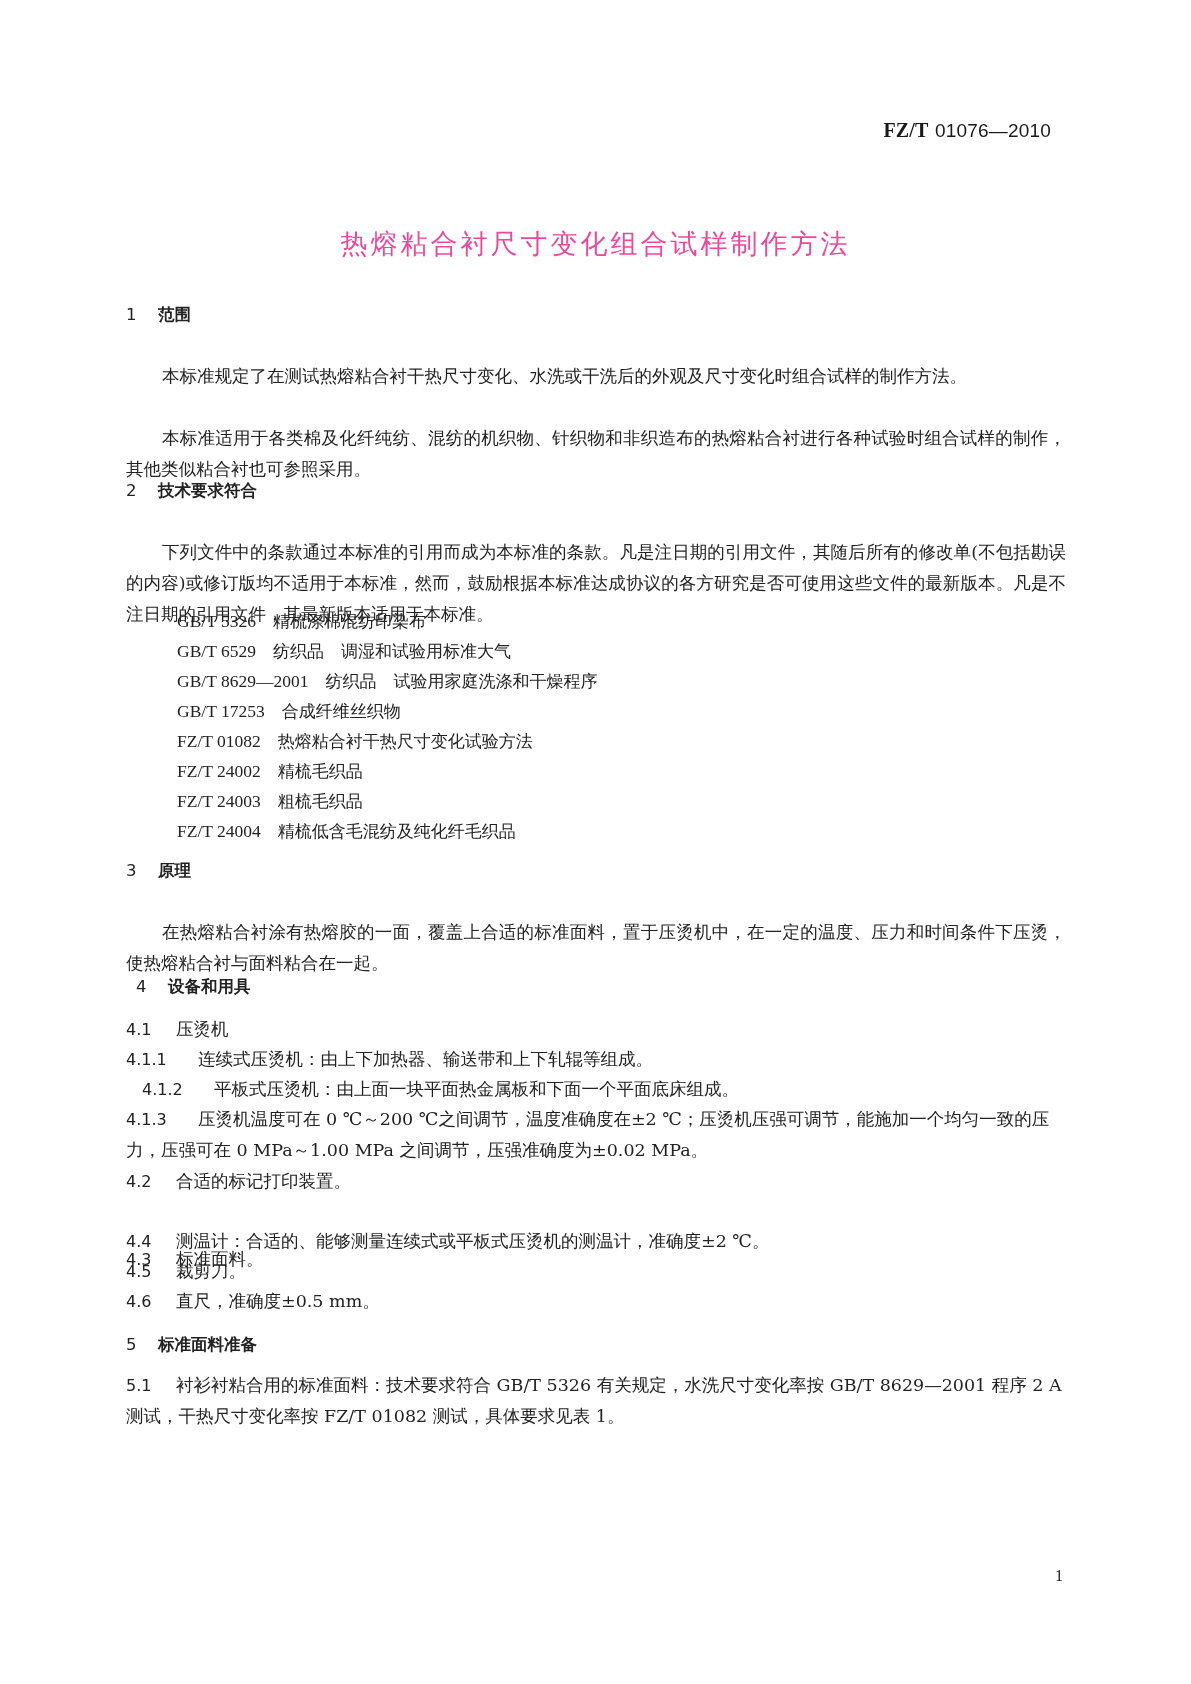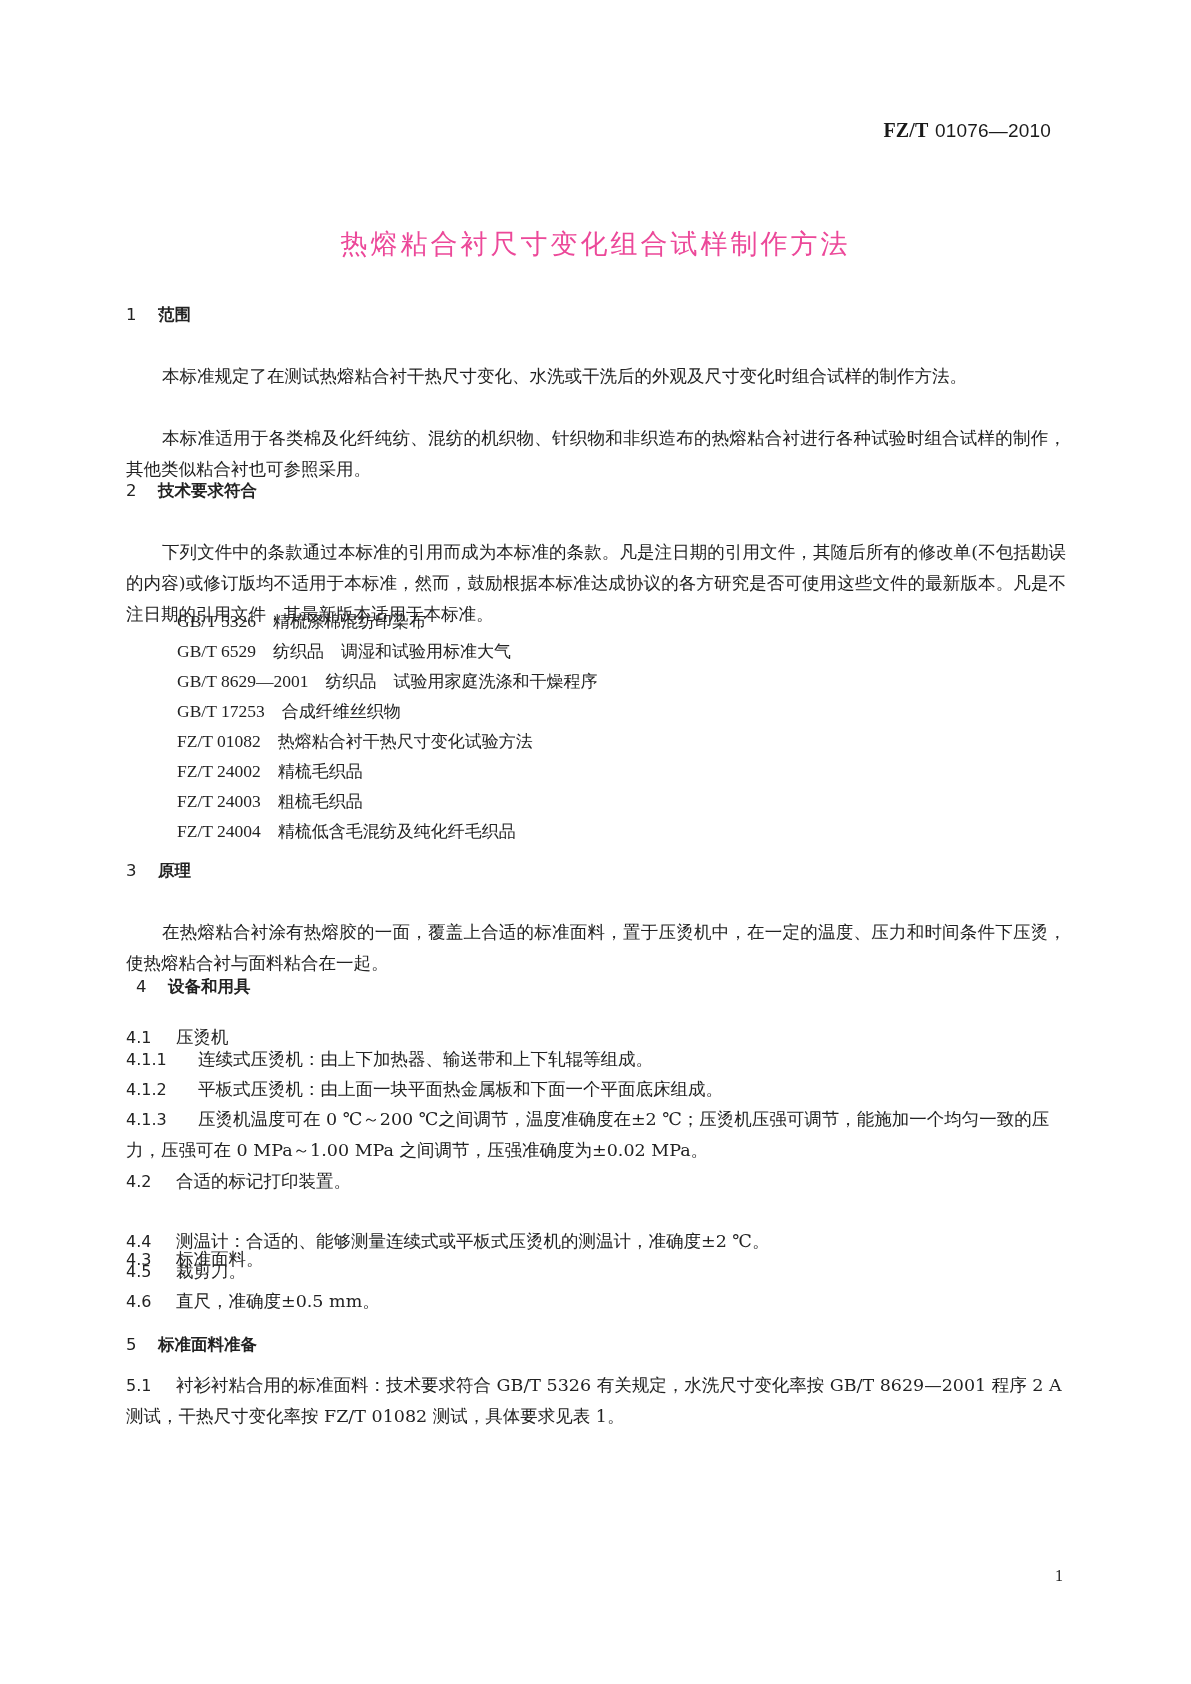--- a/index.html
+++ b/index.html
@@ -65,23 +65,23 @@
 
 <div class="abs heading" style="top:860px;">
   <span class="hn">3</span><span>原理</span>
 </div>
 <div class="abs para indent" style="top:896px;">在热熔粘合衬涂有热熔胶的一面，覆盖上合适的标准面料，置于压烫机中，在一定的温度、压力和时间条件下压烫，使热熔粘合衬与面料粘合在一起。</div>
 
 <div class="abs heading" style="top:976px;margin-left:10px;">
   <span class="hn">4</span><span>设备和用具</span>
 </div>
 
-<div class="clause" style="top:1014px;"><span class="cn" style="width:50px;margin-top:8px;">4.1</span><span>压烫机</span></div>
+<div class="clause" style="top:1014px;"><span class="cn" style="width:50px;">4.1</span><span>压烫机</span></div>
 <div class="clause" style="top:1044px;"><span class="cn" style="width:72px;">4.1.1</span><span>连续式压烫机：由上下加热器、输送带和上下轧辊等组成。</span></div>
-<div class="clause" style="top:1074px;"><span class="cn" style="width:72px;">4.1.2</span><span>平板式压烫机：由上面一块平面热金属板和下面一个平面底床组成。</span></div>
+<div class="clause" style="top:1074px;margin-left:16px;"><span class="cn" style="width:72px;">4.1.2</span><span>平板式压烫机：由上面一块平面热金属板和下面一个平面底床组成。</span></div>
 <div class="clause" style="top:1104px;"><span class="cn" style="width:72px;">4.1.3</span><span>压烫机温度可在 0 ℃～200 ℃之间调节，温度准确度在±2 ℃；压烫机压强可调节，能施加一个均匀一致的压力，压强可在 0 MPa～1.00 MPa 之间调节，压强准确度为±0.02 MPa。</span></div>
 <div class="clause" style="top:1166px;"><span class="cn" style="width:50px;">4.2</span><span>合适的标记打印装置。</span></div>
 <div class="clause" style="top:1244px;"><span class="cn" style="width:50px;">4.3</span><span>标准面料。</span></div>
 <div class="clause" style="top:1226px;"><span class="cn" style="width:50px;">4.4</span><span>测温计：合适的、能够测量连续式或平板式压烫机的测温计，准确度±2 ℃。</span></div>
 <div class="clause" style="top:1256px;"><span class="cn" style="width:50px;">4.5</span><span>裁剪刀。</span></div>
 <div class="clause" style="top:1286px;"><span class="cn" style="width:50px;">4.6</span><span>直尺，准确度±0.5 mm。</span></div>
 
 <div class="abs heading" style="top:1334px;">
   <span class="hn">5</span><span>标准面料准备</span>
 </div>

